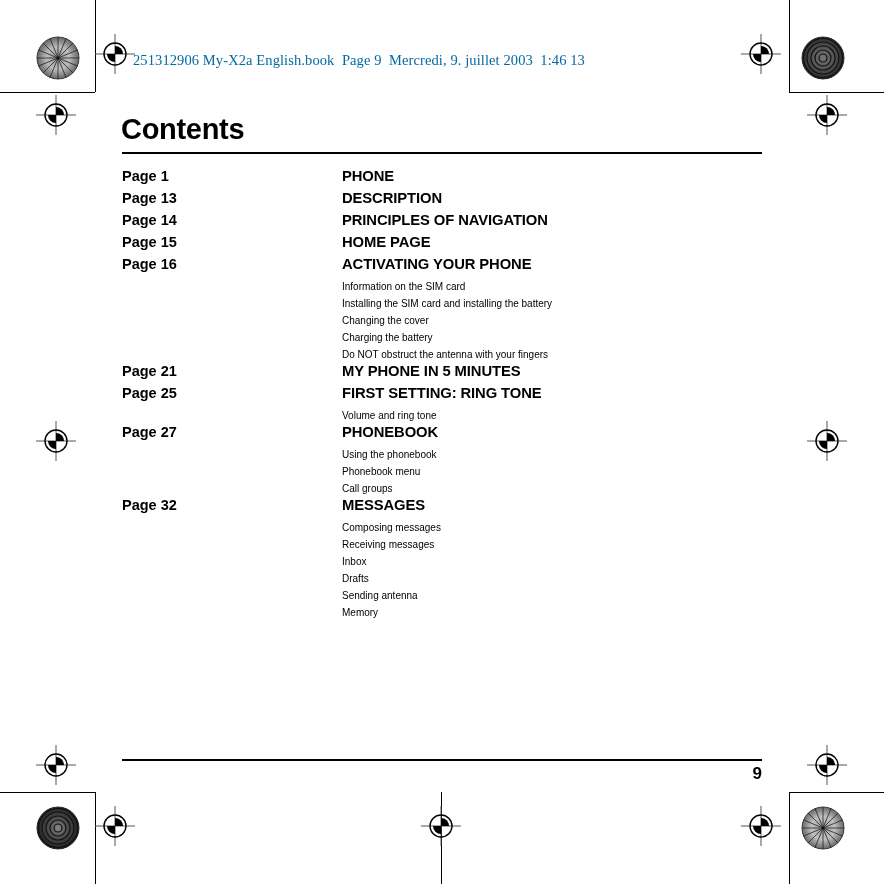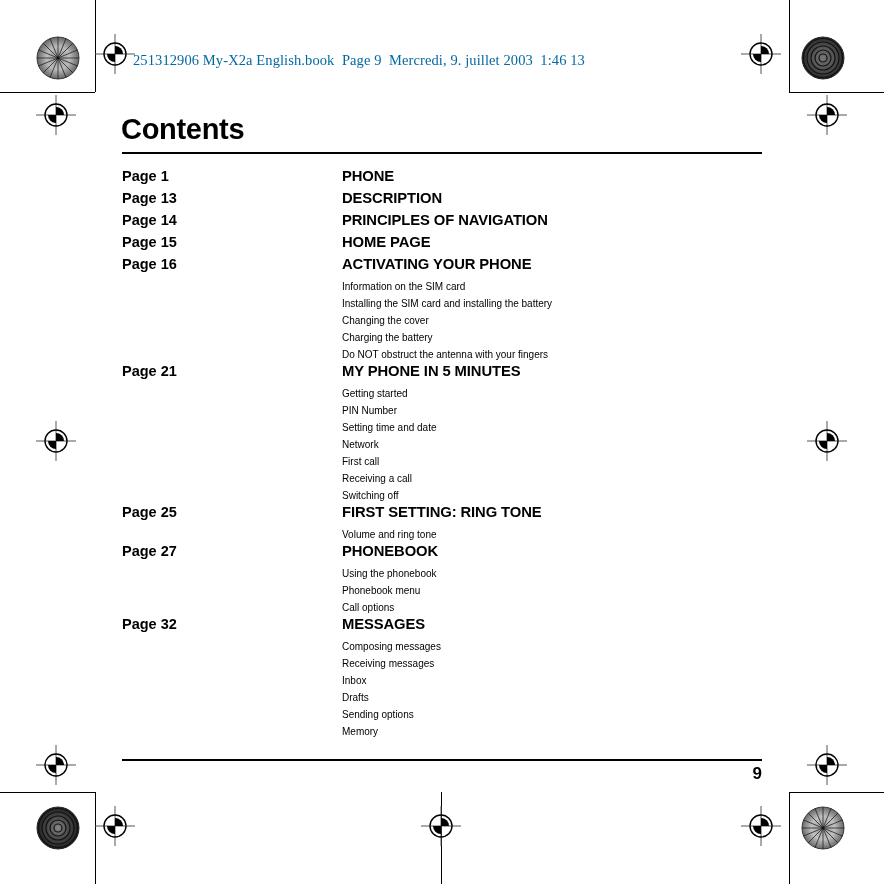--- a/index.html
+++ b/index.html
@@ -371,61 +371,52 @@
           <div class="toc-sub">Changing the cover</div>
           <div class="toc-sub">Charging the battery</div>
           <div class="toc-sub">Do NOT obstruct the antenna with your fingers</div>
         </div>
       </div>
       <div class="toc-section">
         <div class="toc-main">
           <span class="toc-pageref">Page 21</span>
           <span class="toc-title">MY PHONE IN 5 MINUTES</span>
         </div>
-        <div class="toc-subs">
-          <div class="toc-sub">Getting started</div>
-          <div class="toc-sub">PIN Number</div>
-          <div class="toc-sub">Setting time and date</div>
-          <div class="toc-sub">Network</div>
-          <div class="toc-sub">First call</div>
-          <div class="toc-sub">Receiving a call</div>
-          <div class="toc-sub">Switching off</div>
-        </div>
       </div>
       <div class="toc-section">
         <div class="toc-main">
           <span class="toc-pageref">Page 25</span>
           <span class="toc-title">FIRST SETTING: RING TONE</span>
         </div>
         <div class="toc-subs">
           <div class="toc-sub">Volume and ring tone</div>
         </div>
       </div>
       <div class="toc-section">
         <div class="toc-main">
           <span class="toc-pageref">Page 27</span>
           <span class="toc-title">PHONEBOOK</span>
         </div>
         <div class="toc-subs">
           <div class="toc-sub">Using the phonebook</div>
           <div class="toc-sub">Phonebook menu</div>
-          <div class="toc-sub">Call options</div>
+          <div class="toc-sub">Call groups</div>
         </div>
       </div>
       <div class="toc-section">
         <div class="toc-main">
           <span class="toc-pageref">Page 32</span>
           <span class="toc-title">MESSAGES</span>
         </div>
         <div class="toc-subs">
           <div class="toc-sub">Composing messages</div>
           <div class="toc-sub">Receiving messages</div>
           <div class="toc-sub">Inbox</div>
           <div class="toc-sub">Drafts</div>
-          <div class="toc-sub">Sending options</div>
+          <div class="toc-sub">Sending antenna</div>
           <div class="toc-sub">Memory</div>
         </div>
       </div>
     </div>
 
   <div class="rule-bottom"></div>
   <div class="folio">9</div>
 
 </div>
 

